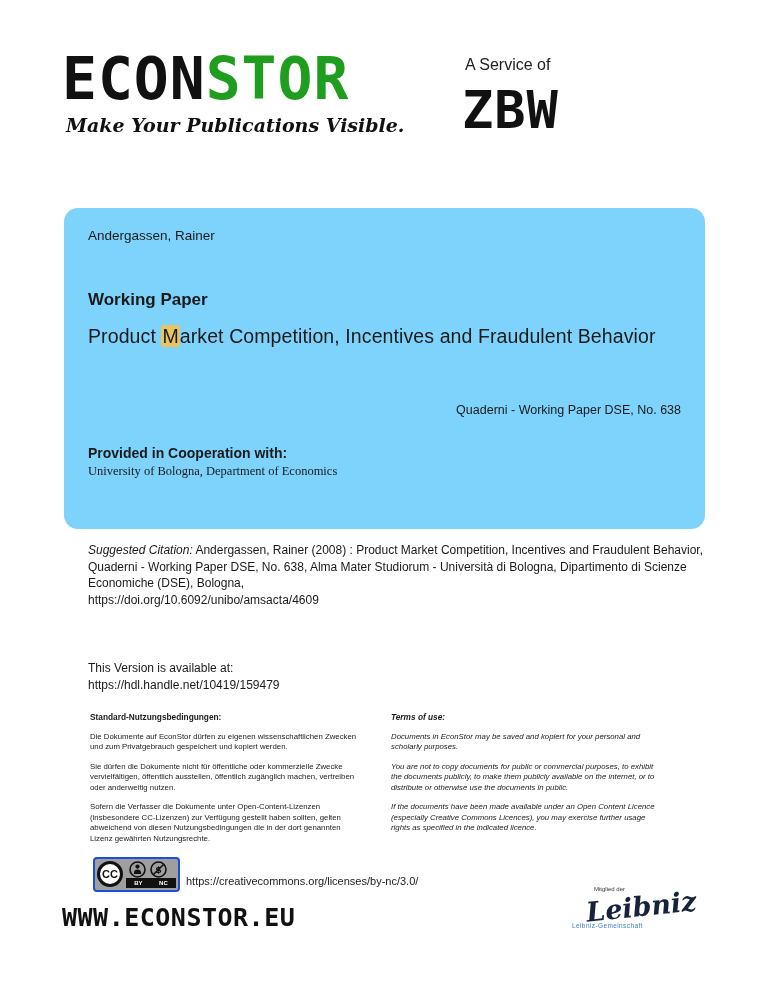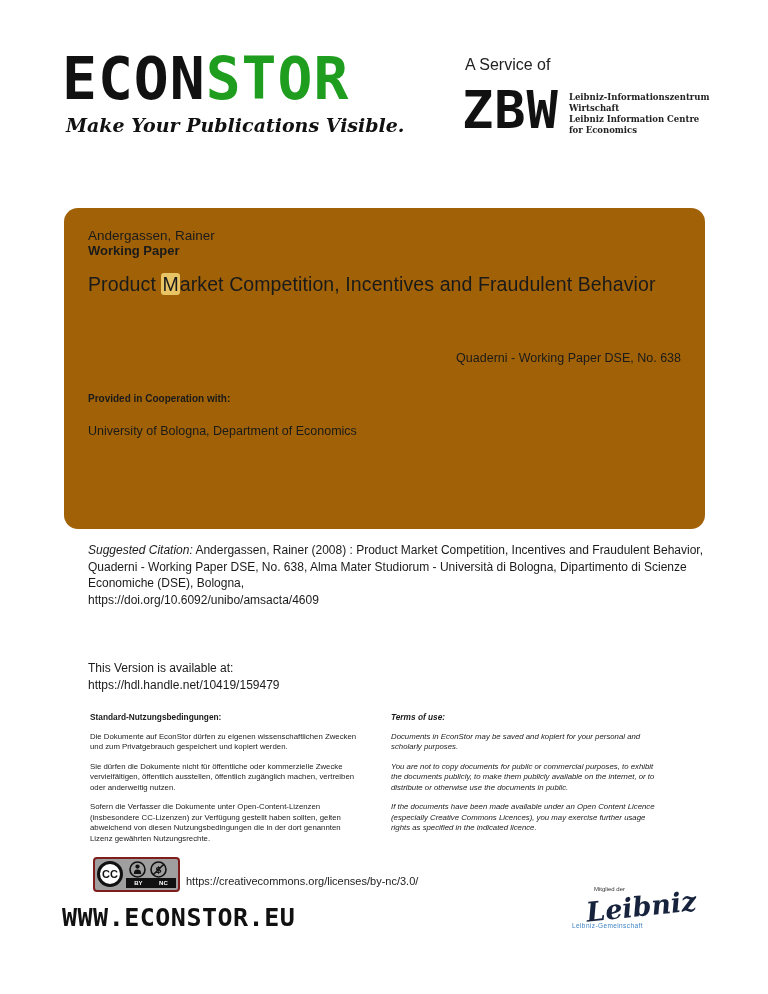--- a/index.html
+++ b/index.html
@@ -18,63 +18,63 @@
   .logo-stor { color:#1f9d1f; }
   .tagline {
     position:absolute; left:66px; top:114px;
     font-family:"DejaVu Serif", serif; font-style:italic; font-weight:bold;
     font-size:19px; color:#111111;
   }
   .service-of {
     position:absolute; left:465px; top:56px;
     font-size:16px; color:#222222;
   }
-  .zbw-row { position:absolute; left:462px; top:84px; display:flex; align-items:flex-start; }
+  .zbw-row { position:absolute; left:462px; top:84px; display:flex; align-items:flex-start;flex-direction:column; }
   .zbw-logo {
     font-family:"DejaVu Sans Mono", monospace; font-weight:bold;
     font-size:52px; line-height:1; color:#111111; letter-spacing:1px;
   }
   .zbw-desc {
     margin-left:10px; margin-top:8px;
     font-family:"DejaVu Serif", serif; font-weight:bold;
     font-size:8.5px; line-height:11px; color:#222222;
   }
   
   .card {
     position:absolute; left:64px; top:208px; width:641px; height:321px;
-    background:#a16207; border-radius:14px; padding:20px 24px;
+    background:#7dd3fc; border-radius:14px; padding:20px 24px;
   }
   .card-author { font-size:13.5px; }
-  .card-doctype { font-size:13px; font-weight:bold; }
+  .card-doctype { font-size:17px; font-weight:bold; margin-top:47px; }
   .card-title { font-size:19.5px; line-height:27px; margin-top:13px; letter-spacing:0.1px; }
   .hl {
     background:#e9c464; border-radius:3px; padding:0 1px;
   }
   .card-series { font-size:12.5px; margin-top:53px;text-align:right; }
-  .card-coop-label { font-size:10px; font-weight:bold; margin-top:28px; }
-  .card-coop-value { font-size:12.5px; margin-top:20px; }
+  .card-coop-label { font-size:14px; font-weight:bold; margin-top:28px; }
+  .card-coop-value { font-size:12.5px; margin-top:3px;font-family:Liberation Serif, serif; }
   
   .citation {
     position:absolute; left:88px; top:542px; width:618px;
     font-size:12px; line-height:16.5px;
   }
   .citation-label { font-style:italic; }
   .citation-doi { font-size:12px; line-height:16.5px; }
   
   .version { position:absolute; left:88px; top:660px; font-size:12px; line-height:17px; }
   
   .terms-col { position:absolute; top:712px; font-size:7.8px; line-height:10.5px; }
   .terms-de { left:90px;  width:274px; }
   .terms-en { left:391px; width:272px; font-style:italic; }
   .terms-heading { font-weight:bold; font-size:8.3px; margin-bottom:9px; }
   .terms-col p { margin-bottom:9px; }
   
   .cc-badge {
     position:absolute; left:93px; top:857px; width:87px; height:35px;
-    background:#9f9f9f; border:2px solid #7f1d1d; border-radius:4px;
+    background:#9f9f9f; border:2px solid #1d4ed8; border-radius:4px;
   }
   .cc-circle {
     position:absolute; left:2px; top:2px; width:26px; height:26px;
     background:#ffffff; border:3px solid #111111; border-radius:50%;
     display:flex; align-items:center; justify-content:center;
     font-weight:bold; font-size:11px; color:#111111;
   }
   .cc-icons { position:absolute; left:34px; top:2px; display:flex; gap:4px; }
   .cc-strip {
     position:absolute; left:31px; right:2px; bottom:2px; height:10px;
@@ -103,26 +103,20 @@
 <div class="page">
 
   <div class="econstor-logo">
     <span class="logo-econ">ECON</span><span class="logo-stor">STOR</span>
   </div>
   <div class="tagline">Make Your Publications Visible.</div>
 
   <div class="service-of">A Service of</div>
   <div class="zbw-row">
     <div class="zbw-logo">ZBW</div>
-    <div class="zbw-desc">
-      <div>Leibniz-Informationszentrum</div>
-      <div>Wirtschaft</div>
-      <div>Leibniz Information Centre</div>
-      <div>for Economics</div>
-    </div>
   </div>
 
   <div class="card">
     <div class="card-author">Andergassen, Rainer</div>
     <div class="card-doctype">Working Paper</div>
     <div class="card-title"><span>Product </span><span class="hl">M</span><span>arket Competition, Incentives and Fraudulent Behavior</span></div>
     <div class="card-series">Quaderni - Working Paper DSE, No. 638</div>
     <div class="card-coop-label">Provided in Cooperation with:</div>
     <div class="card-coop-value">University of Bologna, Department of Economics</div>
   </div>

